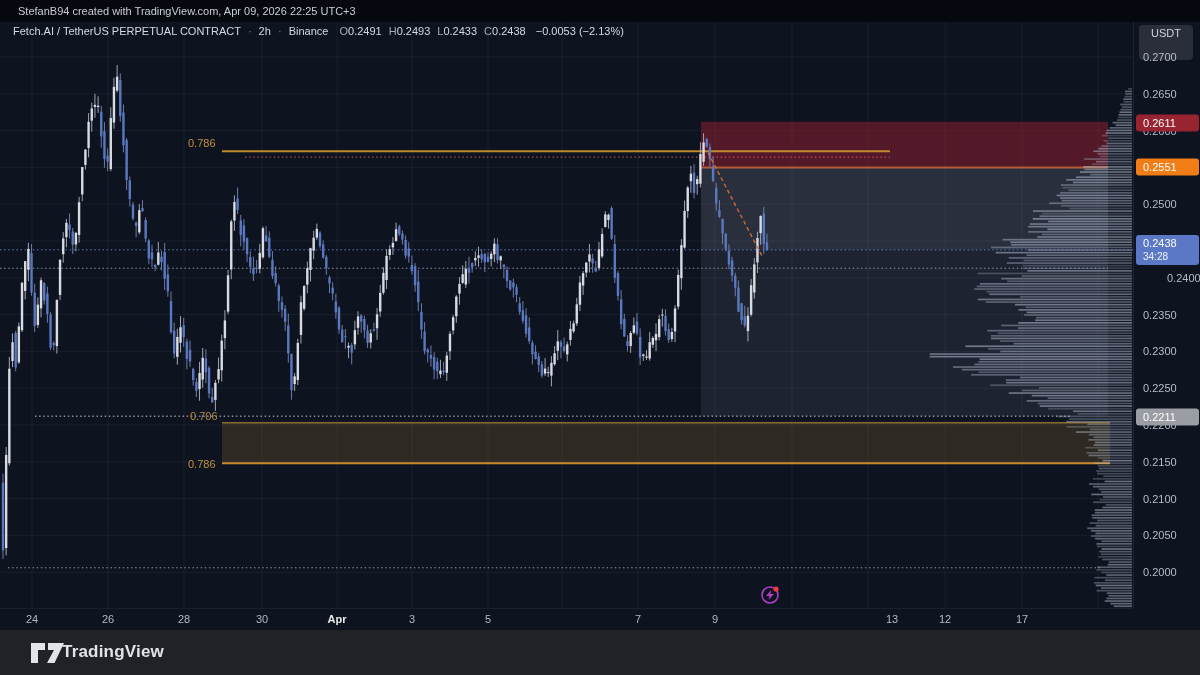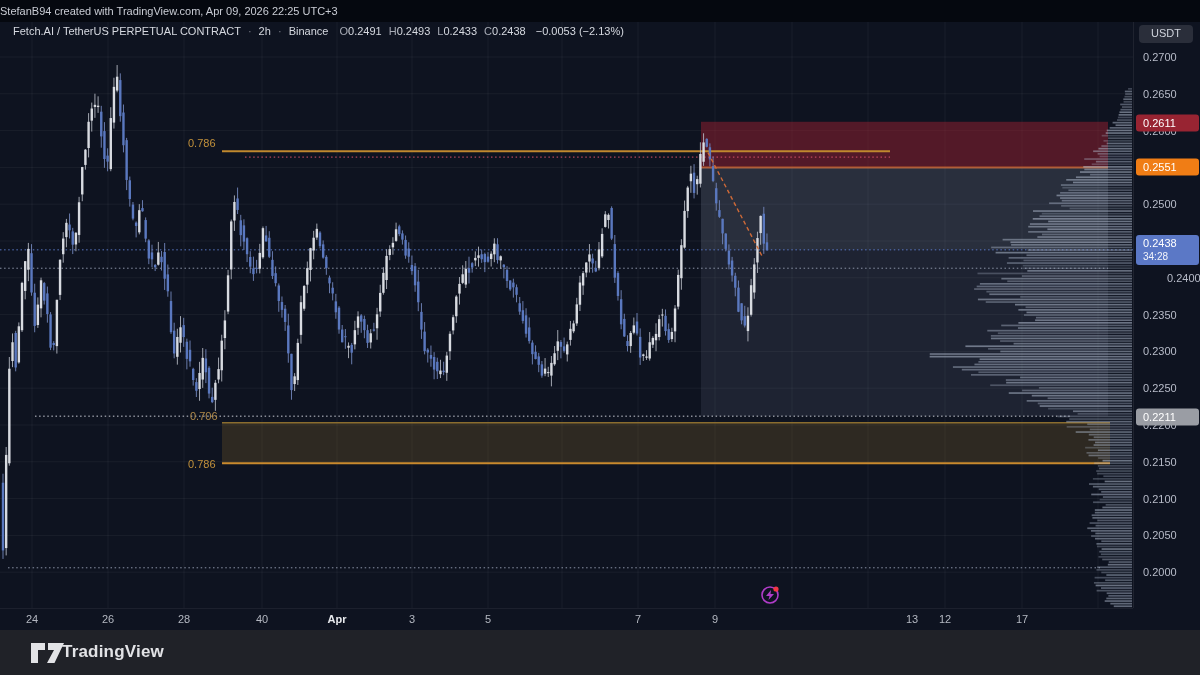--- a/index.html
+++ b/index.html
@@ -1,33 +1,33 @@
 <!DOCTYPE html>
 <html><head>
 <meta charset="utf-8">
 <style>
   html,body{margin:0;padding:0;background:#000;}
   #root{position:relative;width:1200px;height:675px;overflow:hidden;
         font-family:"Liberation Sans",sans-serif;background:#0e1320;}
   .abs{position:absolute;}
   #topbar{left:0;top:0;width:1200px;height:22px;background:#05080f;
           color:#c9ccd4;font-size:11px;line-height:22px;}
-  #topbar span{margin-left:0;}
+  #topbar span{margin-left:18px;}
   #legend{left:13px;top:25px;height:14px;font-size:11px;color:#d6d9e0;white-space:nowrap;}
   #legend .sep{color:#787b86;margin:0 4px;}
   #legend .ohlc{margin-left:8px;}
   #legend .ohlc b{font-weight:normal;color:#a7abb5;}
   #legend .ohlc span{margin-right:7px;color:#d6d9e0;}
   #chartpane{left:0;top:22px;width:1133px;height:586px;}
   #priceaxis{left:1133px;top:22px;width:67px;height:586px;border-left:1px solid rgba(255,255,255,0.07);}
   .ptick{position:absolute;left:9px;color:#b8bcc9;font-size:11px;transform:translateY(-50%);}
   .pbadge{position:absolute;left:2px;width:56px;border-radius:3px;color:#fff;font-size:11px;
           padding:2px 0 2px 7px;transform:translateY(-50%);line-height:13px;}
   .pbadge .sub{font-size:10px;opacity:0.92;}
-  #usdtbtn{position:absolute;left:5px;top:3px;width:54px;height:18px;background:#2a2e3a;
+  #usdtbtn{position:absolute;left:5px;top:3px;width:54px;height:35px;background:#2a2e3a;
            border-radius:4px;color:#cfd3dc;font-size:11px;text-align:center;line-height:17px;cursor:pointer;}
   #timeaxis{left:0;top:608px;width:1133px;height:22px;border-top:1px solid rgba(255,255,255,0.06);}
   .ttick{position:absolute;top:4px;transform:translateX(-50%);color:#b4b8c1;font-size:11px;}
   .ttick.bold{color:#e8eaed;font-weight:bold;}
   .fiblabel{position:absolute;font-size:11px;transform:translateY(-50%);}
   #footer{left:0;top:630px;width:1200px;height:45px;background:#202228;}
   #brand{position:absolute;left:62px;top:12px;color:#e2e3e6;font-size:17px;font-weight:bold;letter-spacing:0.2px;}
   #tvlogo{position:absolute;left:30px;top:12px;}
 </style>
 </head>
@@ -810,28 +810,28 @@
       <div class="pbadge" style="top: 100.504px; background: rgb(152, 36, 50);">0.2611</div>
       <div class="pbadge" style="top: 144.664px; background: rgb(240, 125, 21);">0.2551</div>
       <div class="pbadge" style="top: 227.832px; background: rgb(91, 120, 198);">0.2438<div class="sub">34:28</div></div>
       <div class="pbadge" style="top: 394.904px; background: rgb(154, 157, 164);">0.2211</div>
     </div>
 
   <div id="timeaxis" class="abs">
       <div class="ttick" style="left: 32px;">24</div>
       <div class="ttick" style="left: 108px;">26</div>
       <div class="ttick" style="left: 184px;">28</div>
-      <div class="ttick" style="left: 262px;">40</div>
+      <div class="ttick" style="left: 262px;">30</div>
       <div class="ttick bold" style="left: 337px;">Apr</div>
       <div class="ttick" style="left: 412px;">3</div>
       <div class="ttick" style="left: 488px;">5</div>
       <div class="ttick" style="left: 638px;">7</div>
       <div class="ttick" style="left: 715px;">9</div>
       <div class="ttick" style="left: 792px; margin-top: 28px;">11</div>
-      <div class="ttick" style="left: 912px;">13</div>
+      <div class="ttick" style="left: 892px;">13</div>
       <div class="ttick" style="left: 945px;">12</div>
       <div class="ttick" style="left: 1022px;">17</div>
     </div>
 
   <div id="footer" class="abs">
     <svg id="tvlogo" width="36" height="22" viewBox="0 0 36 22">
       <path d="M1 1 h14 v7 h-7 v13 h-7 z" fill="#e2e3e6"></path>
       <path d="M18 1 h16 l-9.5 20 h-7.5 l7-13 h-6 z" fill="#e2e3e6"></path>
     </svg>
     <div id="brand">TradingView</div>

